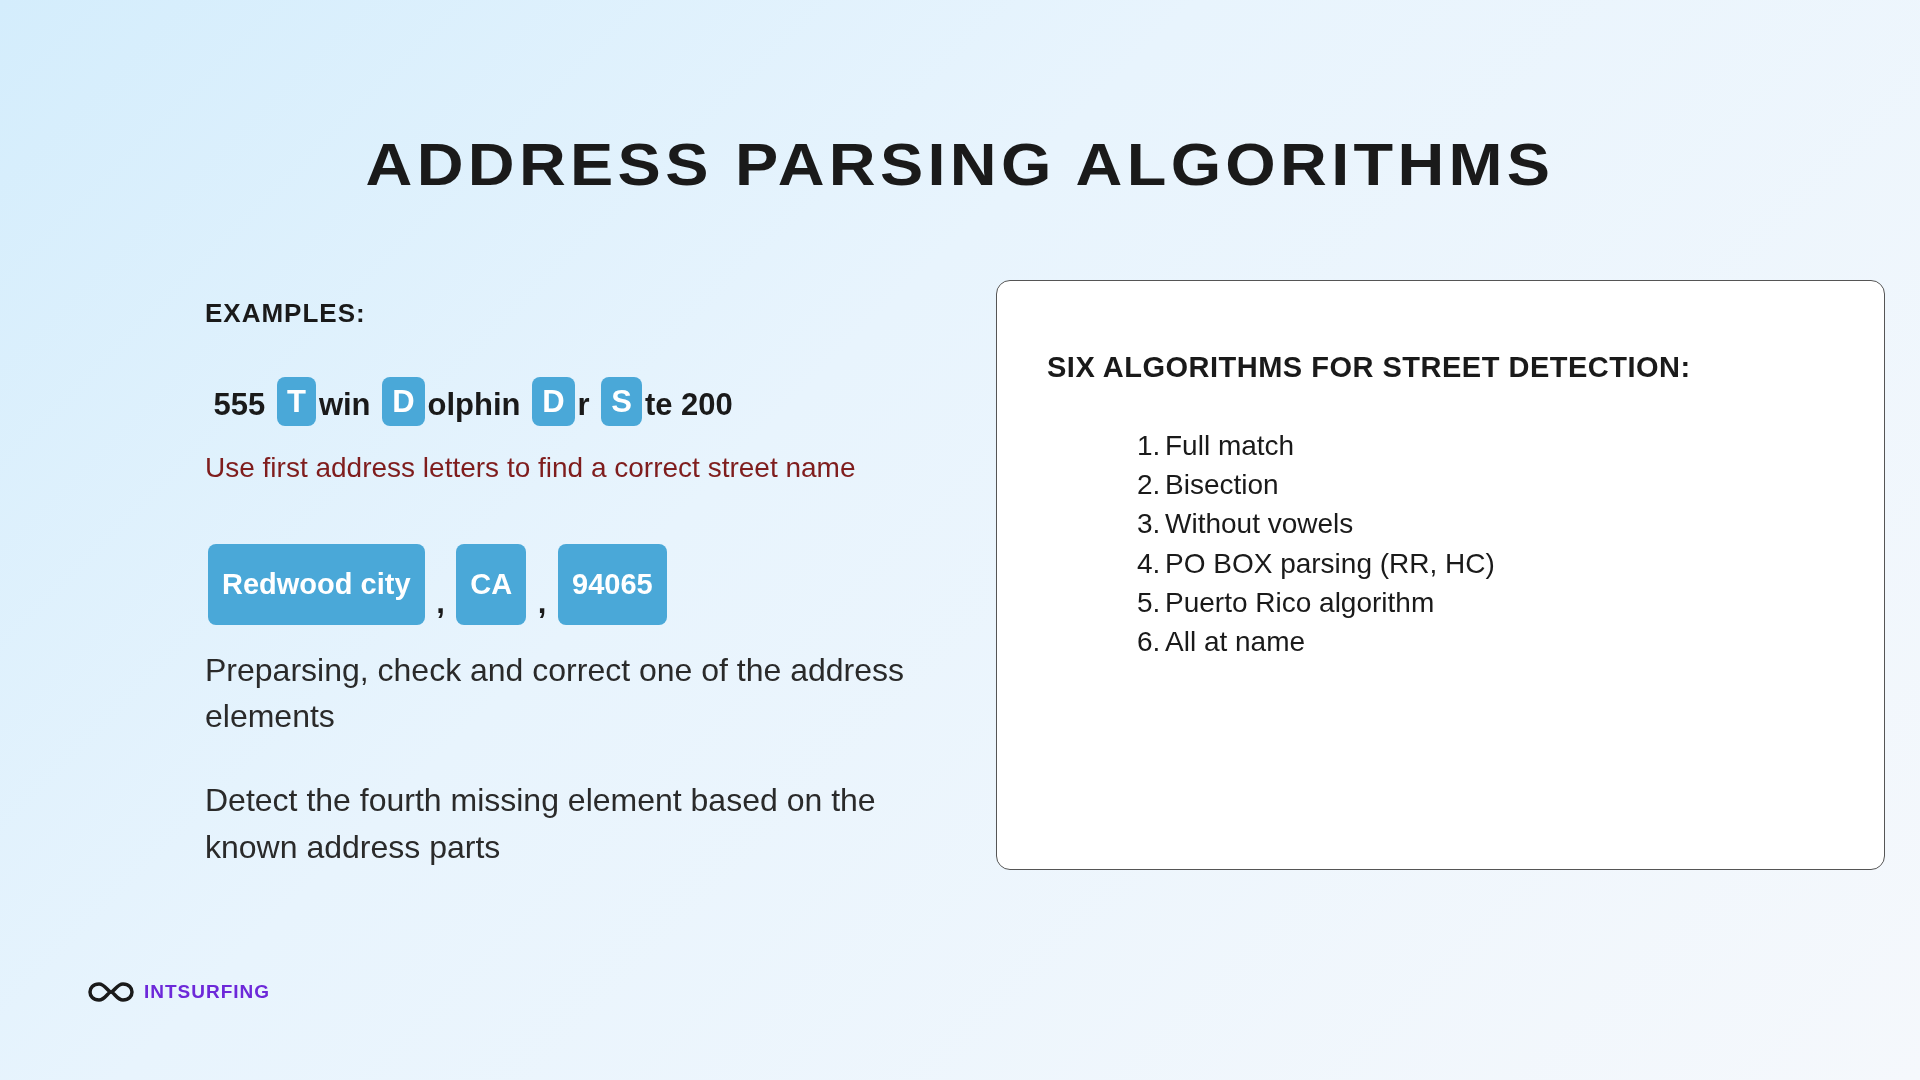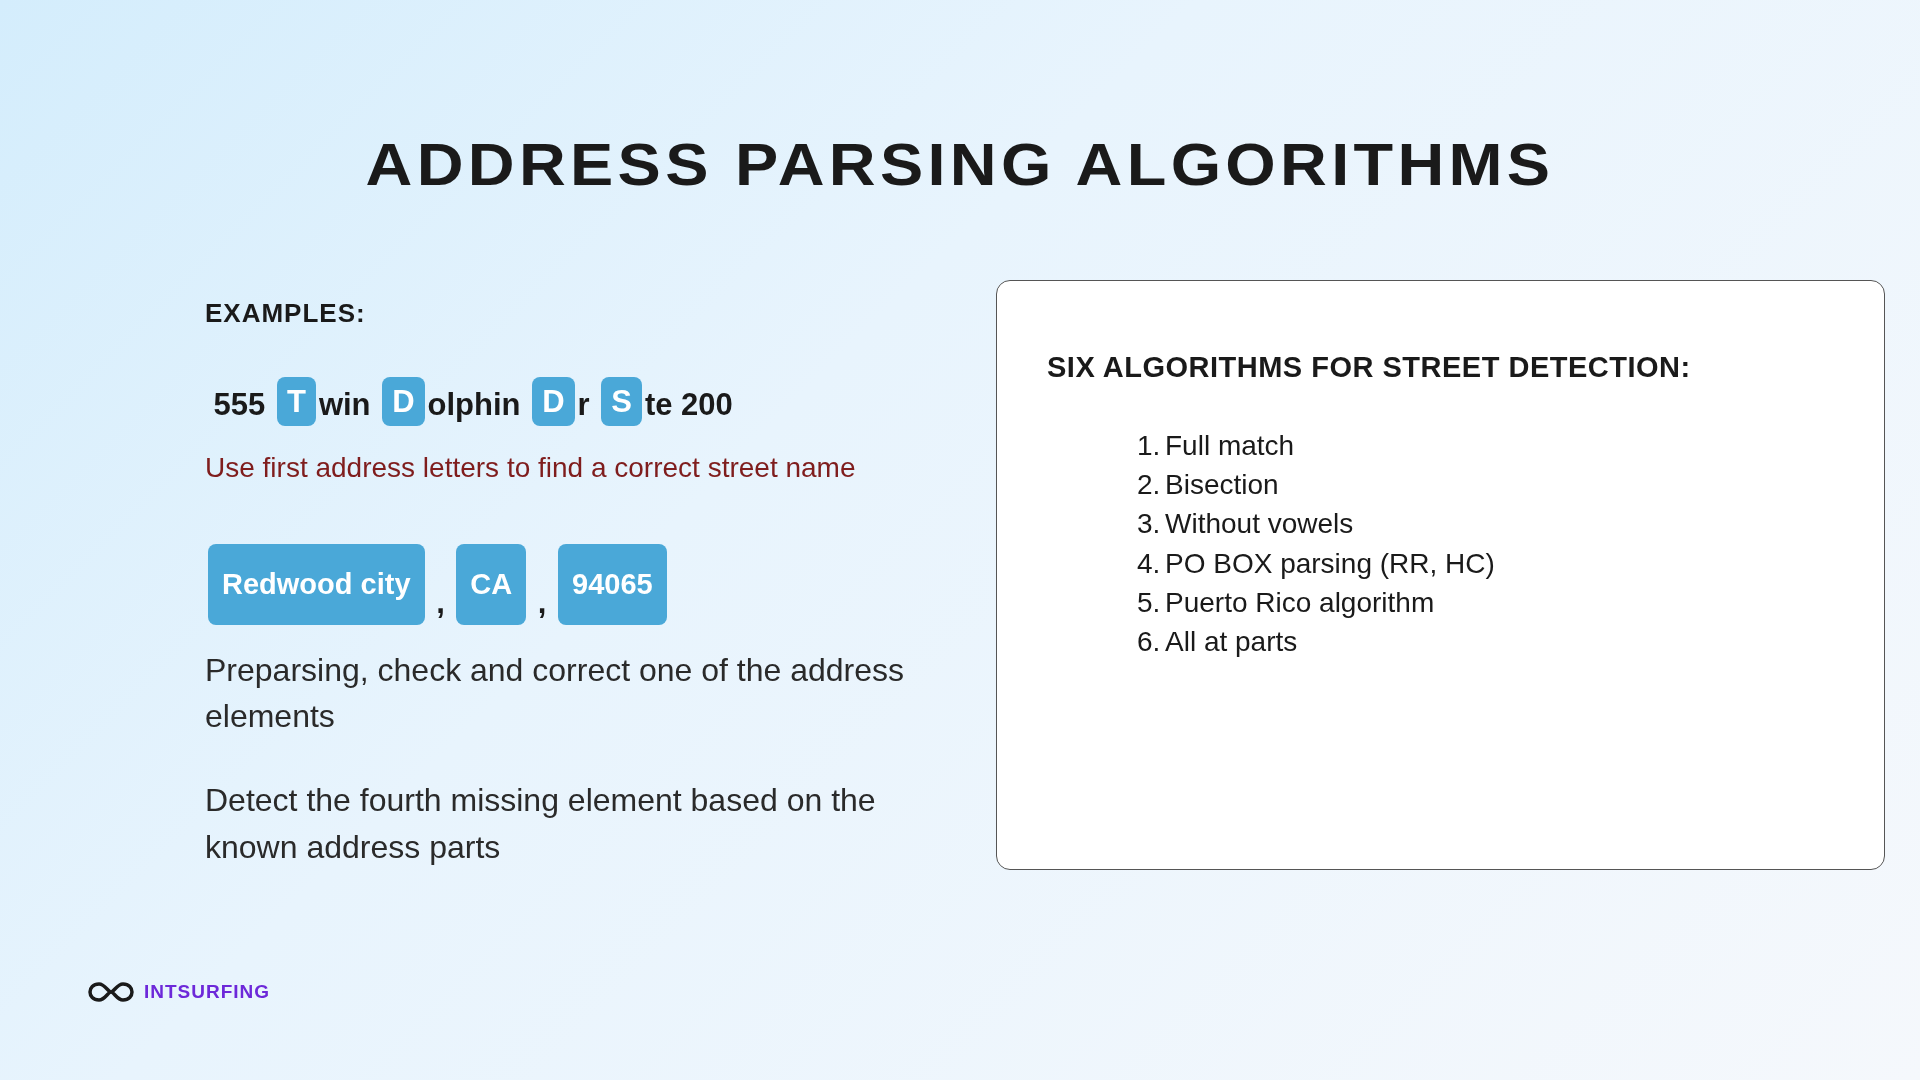--- a/index.html
+++ b/index.html
@@ -163,21 +163,21 @@
 </div>
 
 <div class="right-card">
   <div class="card-title">SIX ALGORITHMS FOR STREET DETECTION:</div>
   <ol class="algo-list" id="algo-list">
       <li><span class="num">1.</span><span>Full match</span></li>
       <li><span class="num">2.</span><span>Bisection</span></li>
       <li><span class="num">3.</span><span>Without vowels</span></li>
       <li><span class="num">4.</span><span>PO BOX parsing (RR, HC)</span></li>
       <li><span class="num">5.</span><span>Puerto Rico algorithm</span></li>
-      <li><span class="num">6.</span><span>All at parts</span></li>
+      <li><span class="num">6.</span><span>All at name</span></li>
     </ol>
 </div>
 
 <div class="logo">
   <span class="logo-icon">
     <svg viewBox="0 0 46 24" width="46" height="24">
       <path d="M 11 4 C 5 4 2 8 2 12 C 2 16 5 20 11 20 C 17 20 20 12 23 12 C 26 12 29 20 35 20 C 41 20 44 16 44 12 C 44 8 41 4 35 4 C 29 4 26 12 23 12 C 20 12 17 4 11 4 Z" fill="none" stroke="#1a1a1a" stroke-width="3.5"></path>
     </svg>
   </span>
   <span class="logo-text">INTSURFING</span>

